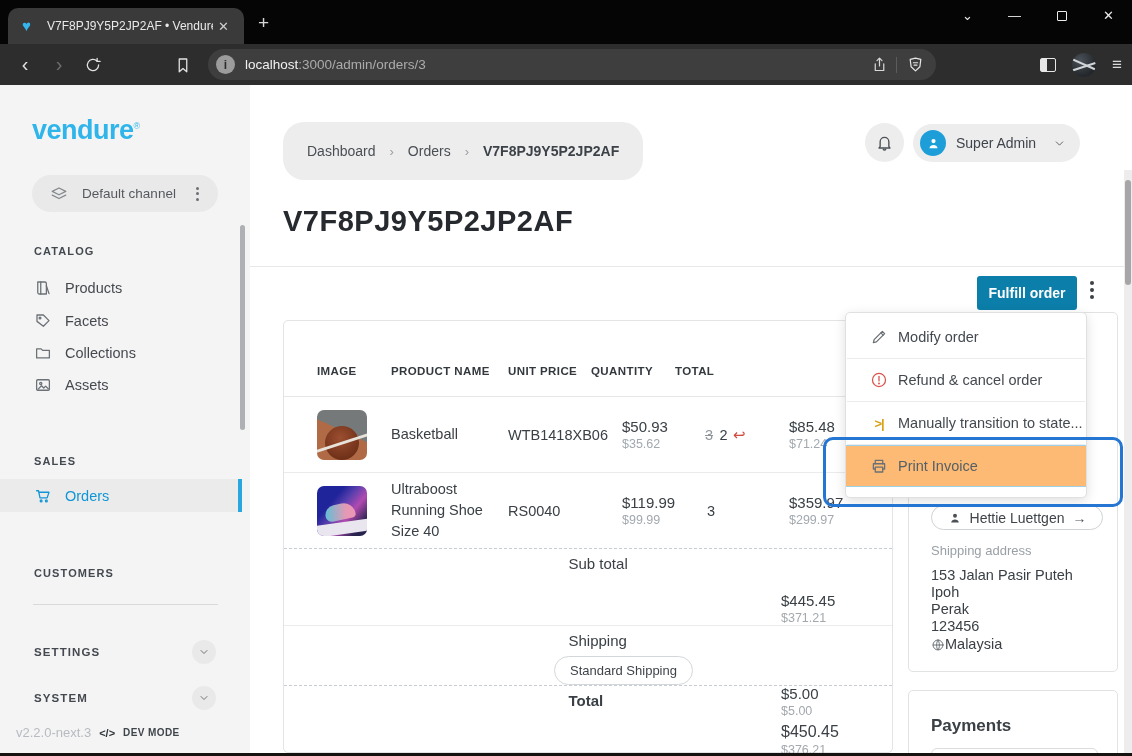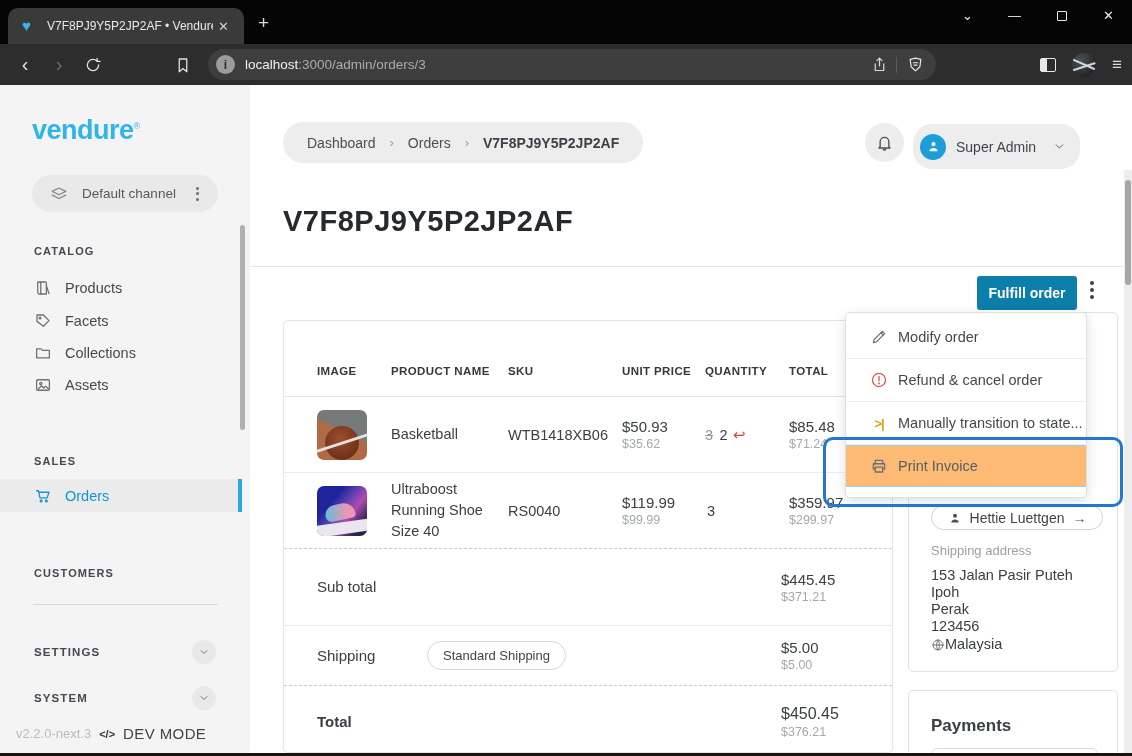--- a/index.html
+++ b/index.html
@@ -61,29 +61,29 @@
   .active-bar { position:absolute; left:238px; width:4px; background:#29a8e0; }
   .side-scroll { position:absolute; left:240px; top:140px; width:5px; height:205px; background:#aeb0b3; border-radius:3px; }
   .side-divider { position:absolute; left:33px; width:185px; height:1px; background:#d9d9db; }
   .collapsible { position:absolute; left:34px; width:182px; display:flex; align-items:center; justify-content:space-between; }
   .collapsible .lbl { font-size:11.5px; font-weight:700; letter-spacing:1.1px; color:#44494f; }
   .chev-circle { width:24px; height:24px; border-radius:50%; background:#e9e9ea; display:flex; align-items:center; justify-content:center; color:#585d62; }
   .chev-circle .ic { width:12px; height:12px; }
   .side-footer { position:absolute; left:16px; top:640px; display:flex; align-items:center; gap:8px; }
   .version { font-size:13px; color:#b7bbc0; }
   .devglyph { font-size:11px; font-weight:700; color:#2f353a; }
-  .devmode { font-size:15px; font-weight:400; color:#3f454b; letter-spacing:0.4px; }
+  .devmode { font-size:10px; font-weight:700; color:#3f454b; letter-spacing:0.4px; }
 
   .main { position:absolute; left:250px; top:0; width:874px; height:668px; background:#fff; }
-  .crumb-pill { position:absolute; left:33px; top:37px; height:41px; background:#ededee; border-radius:21px; display:flex; align-items:center; padding:0 24px; gap:14px; font-size:14px; color:#4a4f54; }
+  .crumb-pill { position:absolute; left:33px; top:37px; height:58px; background:#ededee; border-radius:21px; display:flex; align-items:center; padding:0 24px; gap:14px; font-size:14px; color:#4a4f54; }
   .crumb-sep { color:#9aa0a5; font-size:13px; }
   .crumb-last { font-weight:700; color:#3c4247; }
   .bell-btn { position:absolute; left:615px; top:38px; width:39px; height:39px; border-radius:50%; background:#ededee; display:flex; align-items:center; justify-content:center; color:#4b5055; }
   .bell-btn .ic { width:19px; height:19px; }
-  .user-pill { position:absolute; left:663px; top:39px; width:167px; height:45px; background:#ededee; border-radius:19px; display:flex; align-items:center; padding:0 14px 0 7px; gap:10px; }
+  .user-pill { position:absolute; left:663px; top:39px; width:167px; height:38px; background:#ededee; border-radius:19px; display:flex; align-items:center; padding:0 14px 0 7px; gap:10px; }
   .user-avatar { width:26px; height:26px; border-radius:50%; background:#1e9ed8; color:#fff; display:flex; align-items:center; justify-content:center; }
   .user-avatar .ic { width:15px; height:15px; }
   .user-name { flex:1; font-size:14px; color:#3f444a; }
   .user-chev { color:#55595e; width:13px; height:13px; }
   .page-title { position:absolute; left:33px; top:120px; font-size:29px; font-weight:700; letter-spacing:0.5px; color:#26292e; }
   .header-divider { position:absolute; left:0; top:181px; width:874px; height:1px; background:#e7e8ea; }
 
   .fulfill-btn { position:absolute; left:727px; top:191px; width:100px; height:34px; background:#0b7ea9; color:#fff; font-size:14px; font-weight:700; border:none; border-radius:3px; display:flex; align-items:center; justify-content:center; }
   .more-btn { position:absolute; left:840px; top:196px; color:#3c4247; }
 
@@ -108,21 +108,21 @@
   .thumb-shoe { background:linear-gradient(130deg, #20249a 0 30%, #5a3fae 45%, #b14ab0 62%, #27224e 85%); }
   .thumb-shoe::before { content:""; position:absolute; left:8px; top:18px; width:30px; height:16px; border-radius:10px 12px 4px 6px; background:linear-gradient(100deg,#58c0d8,#e898b4 70%); transform:rotate(-12deg); }
   .thumb-shoe::after { content:""; position:absolute; left:-4px; bottom:2px; width:62px; height:12px; background:#e9e6ef; transform:rotate(-8deg); }
   .cell-name { font-size:14.5px; color:#3a4045; line-height:21px; padding-right:14px; }
   .cell-sku { font-size:14.5px; color:#3a4045; }
   .price-main { font-size:15px; color:#3a4045; }
   .price-net { font-size:12.5px; color:#a2a8ad; margin-top:2px; }
   .qty-old { color:#8f959a; text-decoration:line-through; font-size:14.5px; }
   .qty-new { color:#3a4045; font-size:14.5px; margin-left:2px; }
   .qty-undo { color:#d14b42; font-size:15px; margin-left:1px; }
-  .sum-row { display:flex; align-items:center; padding-left:33px; padding-right:10px; }
+  .sum-row { display:flex; align-items:center; padding-left:33px; padding-right:10px;flex-direction:column; }
   .sum-subtotal { height:77px; border-bottom:1px solid #e9ebec; }
   .sum-shipping { height:60px; border-bottom:1px dashed #c7cdd3; }
   .sum-total { height:71px; }
   .sum-label { width:62px; font-size:15px; color:#3a4045; line-height:30px; }
   .sum-label.bold { font-weight:700; }
   .sum-chip-wrap { flex:1; }
   .ship-chip { display:inline-block; border:1px solid #d4d7d9; border-radius:15px; padding:6px 15px; font-size:13px; color:#3f444a; background:#fff; margin-left:48px; }
   .sum-vals { width:101px; margin-left:auto; }
   .sum-vals .price-main.bold { font-weight:400; font-size:16px; }
   .spacer { flex:1; }
@@ -365,21 +365,20 @@
       <div class="more-btn kebab-dots" style="gap:3px">
           <i style="width:4px;height:4px"></i>
           <i style="width:4px;height:4px"></i>
           <i style="width:4px;height:4px"></i>
         </div>
 
       <div class="order-card">
         <div class="trow thead">
           <div class="col-img">IMAGE</div>
           <div class="col-name">PRODUCT NAME</div>
-          <div class="col-sku">SKU</div>
           <div class="col-unit">UNIT PRICE</div>
           <div class="col-qty">QUANTITY</div>
           <div class="col-total">TOTAL</div>
         </div>
 
         <div class="trow prod-row row1">
           <div class="col-img">
               <div class="thumb thumb-basketball"></div>
             </div>
           <div class="col-name cell-name">Basketball</div>

